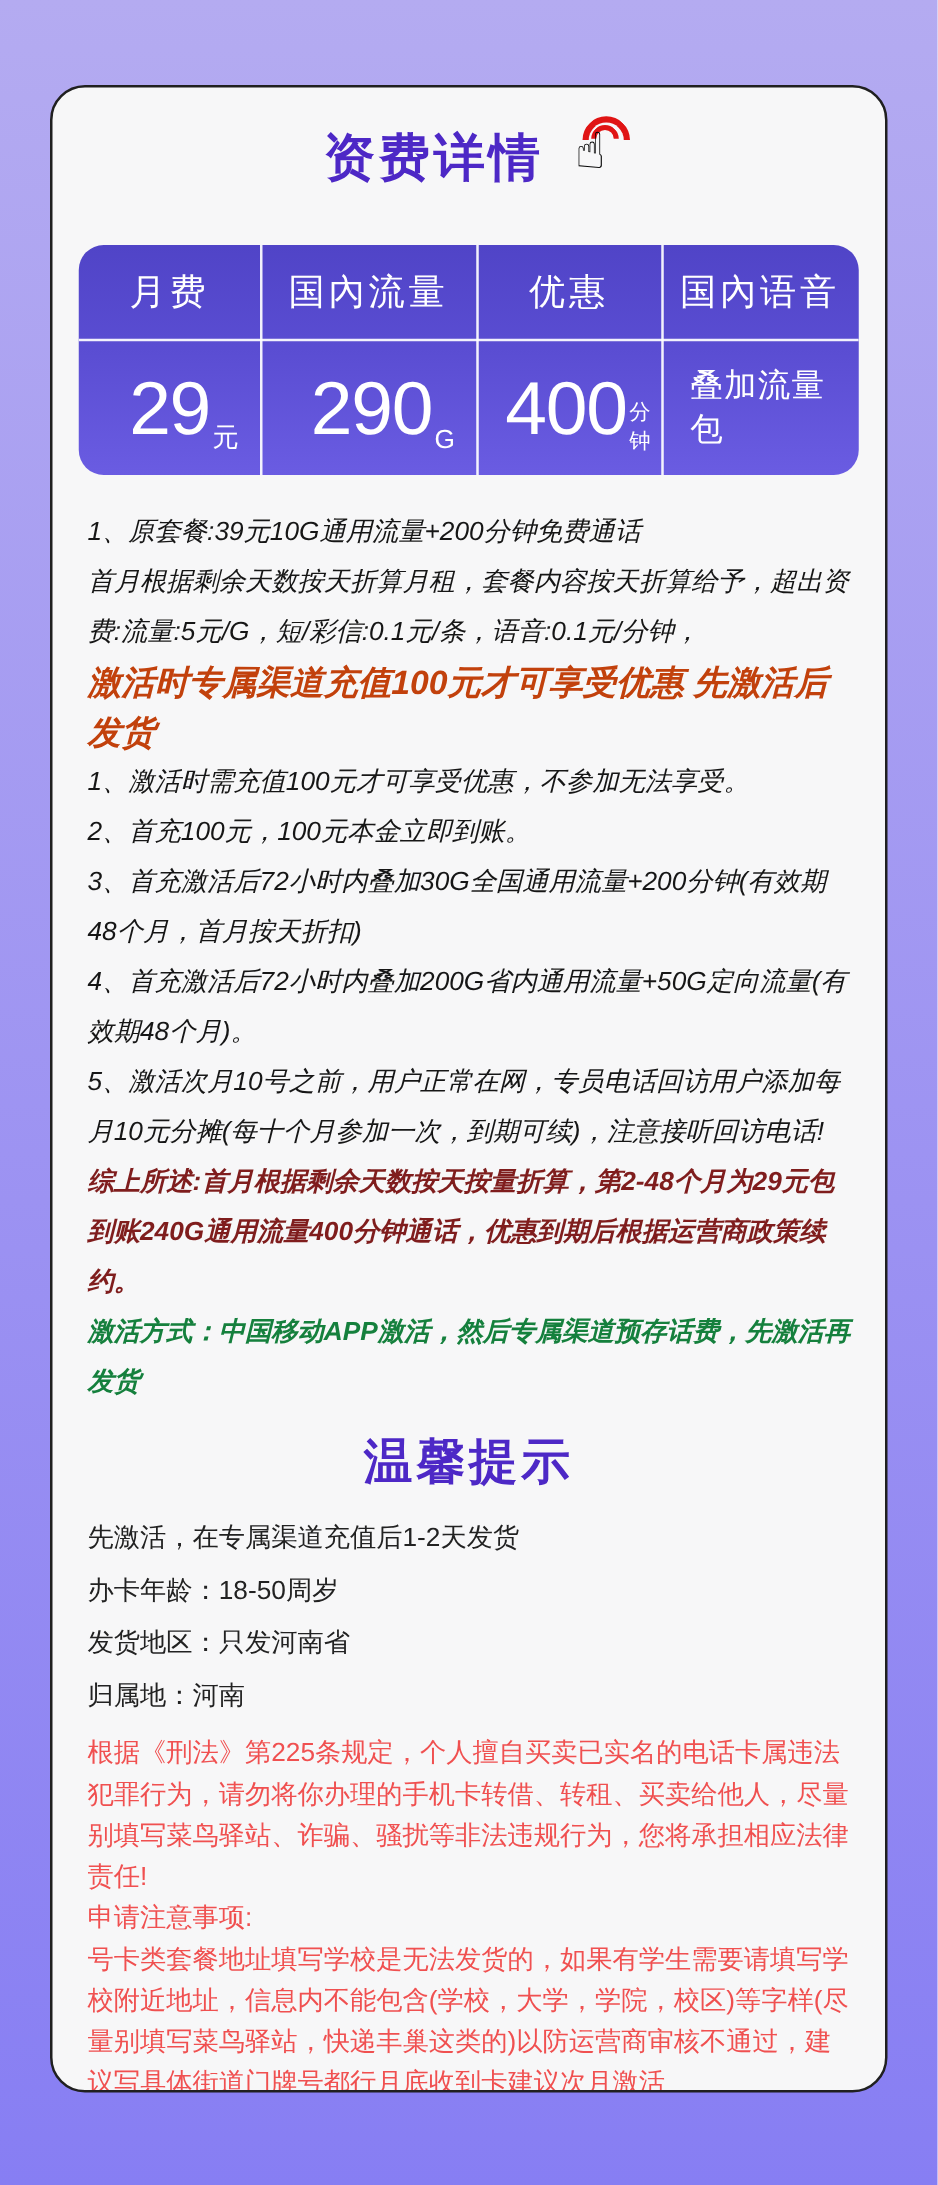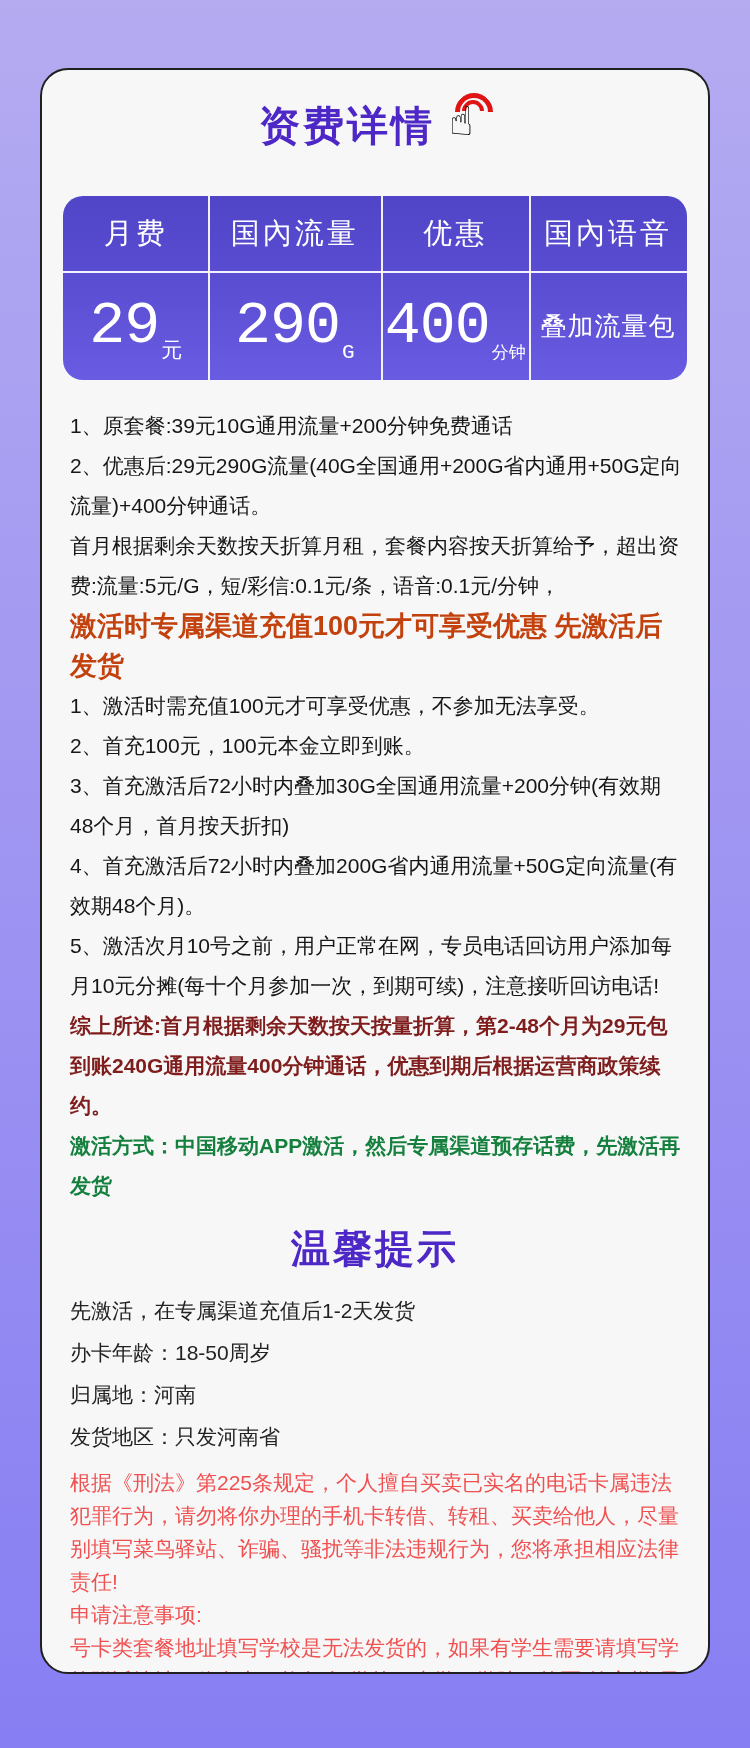--- a/index.html
+++ b/index.html
@@ -10,49 +10,48 @@
     -webkit-font-smoothing:antialiased;
   }
   .card{
     position:absolute;left:40px;top:68px;width:666px;height:1602px;
     background:#f7f7f8;border:2px solid #202020;border-radius:28px;
     overflow:hidden;
   }
   
   .title-row{margin-top:26px;height:60px;display:flex;align-items:center;justify-content:center;gap:2px;}
   .page-title{
-    margin:4px;font-size:41px;font-weight:bold;color:#4d28c6;letter-spacing:3px;
+    margin:15px;font-size:41px;font-weight:bold;color:#4d28c6;letter-spacing:3px;
   }
   .tap-icon{position:relative;width:54px;height:62px;flex:0 0 auto;margin-top:-4px;}
   .ring{position:absolute;border-radius:50%;border:5px solid #e01414;
         border-bottom-color:transparent;border-left-color:transparent;transform:rotate(-45deg);}
   .ring.outer{left:14px;top:0;width:28px;height:28px;}
   .ring.inner{left:21px;top:7px;width:14px;height:14px;border-width:4px;}
   .hand{position:absolute;left:8px;top:8px;font-size:40px;line-height:1;color:#000;
         font-family:"DejaVu Sans",sans-serif;}
   
   .plan-table{
     position:relative;margin:40px 21px 0 21px;height:184px;border-radius:20px;overflow:hidden;
     background:linear-gradient(180deg,#5044c7 0%,#5a4dd2 45%,#6a5ce2 100%);
     display:grid;grid-template-columns:23.3% 27.7% 23.7% 25.3%;grid-template-rows:76px 1fr;
     color:#fff;
-    font-family:Liberation Mono, monospace;
   }
   .pt-cell{display:flex;align-items:center;justify-content:center;}
   .pt-head{font-size:29px;letter-spacing:3px;font-weight:400;}
-  .pt-val{align-items:center;}
+  .pt-val{align-items:center;padding-left:23px;}
   .num{font-size:60px;font-weight:400;letter-spacing:-1px;}
   .unit{font-size:21px;align-self:flex-end;margin:0 0 16px 2px;}
   .unit-sm{font-size:17px;}
   .text-val{font-size:26px;letter-spacing:1px;}
   .div-v{position:absolute;top:0;bottom:0;width:2px;background:rgba(255,255,255,.92);}
   .div-v.v1{left:23.3%;} .div-v.v2{left:51%;} .div-v.v3{left:74.7%;}
   .div-h{position:absolute;left:0;right:0;top:75px;height:2px;background:rgba(255,255,255,.92);}
   
-  .body-text{margin:26px 24px 0 28px;font-size:21px;line-height:40px;color:#161616;}
+  .body-text{margin:26px 24px 0 28px;font-size:21px;line-height:40px;color:#161616;font-style:italic;}
   .body-text p{margin:0;}
   p.red-lg{color:#c2410c;font-weight:bold;font-size:27px;}
   p.red-b{color:#7f1d1d;font-weight:bold;}
   p.purple-b{color:#15803d;font-weight:bold;}
   
   .tips-title{margin:16px 0 0 0;text-align:center;font-size:39px;font-weight:bold;
               color:#4d28c6;letter-spacing:3px;font-family:Liberation Serif, serif;}
   .tips{margin:14px 24px 0 28px;font-size:21px;line-height:42px;color:#222;}
   .tips p{margin:0;}
   .tips p.legal{color:#f05050;font-size:21px;line-height:33px;}
@@ -95,37 +94,36 @@
     </div>
 
     <span class="div-v v1"></span>
     <span class="div-v v2"></span>
     <span class="div-v v3"></span>
     <span class="div-h"></span>
   </div>
 
   <div class="body-text">
     <p class="black">1、原套餐:39元10G通用流量+200分钟免费通话</p>
-    <p class="black">2、优惠后:29元290G流量(40G全国通用+200G省内通用+50G定向流量)+400分钟通话。</p>
     <p class="black">首月根据剩余天数按天折算月租，套餐内容按天折算给予，超出资费:流量:5元/G，短/彩信:0.1元/条，语音:0.1元/分钟，</p>
     <p class="red-lg">激活时专属渠道充值100元才可享受优惠 先激活后发货</p>
     <p class="black">1、激活时需充值100元才可享受优惠，不参加无法享受。</p>
     <p class="black">2、首充100元，100元本金立即到账。</p>
     <p class="black">3、首充激活后72小时内叠加30G全国通用流量+200分钟(有效期48个月，首月按天折扣)</p>
     <p class="black">4、首充激活后72小时内叠加200G省内通用流量+50G定向流量(有效期48个月)。</p>
     <p class="black">5、激活次月10号之前，用户正常在网，专员电话回访用户添加每月10元分摊(每十个月参加一次，到期可续)，注意接听回访电话!</p>
     <p class="red-b">综上所述:首月根据剩余天数按天按量折算，第2-48个月为29元包到账240G通用流量400分钟通话，优惠到期后根据运营商政策续约。</p>
     <p class="purple-b">激活方式：中国移动APP激活，然后专属渠道预存话费，先激活再发货</p>
   </div>
 
   <h2 class="tips-title">温馨提示</h2>
 
   <div class="tips">
     <p>先激活，在专属渠道充值后1-2天发货</p>
     <p>办卡年龄：18-50周岁</p>
+    <p>发货地区：只发河南省</p>
     <p>归属地：河南</p>
-    <p>发货地区：只发河南省</p>
     <p class="legal first">根据《刑法》第225条规定，个人擅自买卖已实名的电话卡属违法犯罪行为，请勿将你办理的手机卡转借、转租、买卖给他人，尽量别填写菜鸟驿站、诈骗、骚扰等非法违规行为，您将承担相应法律责任!</p>
     <p class="legal">申请注意事项:</p>
     <p class="legal">号卡类套餐地址填写学校是无法发货的，如果有学生需要请填写学校附近地址，信息内不能包含(学校，大学，学院，校区)等字样(尽量别填写菜鸟驿站，快递丰巢这类的)以防运营商审核不通过，建议写具体街道门牌号都行月底收到卡建议次月激活</p>
   </div>
 
 </div>
 
 </body></html>

